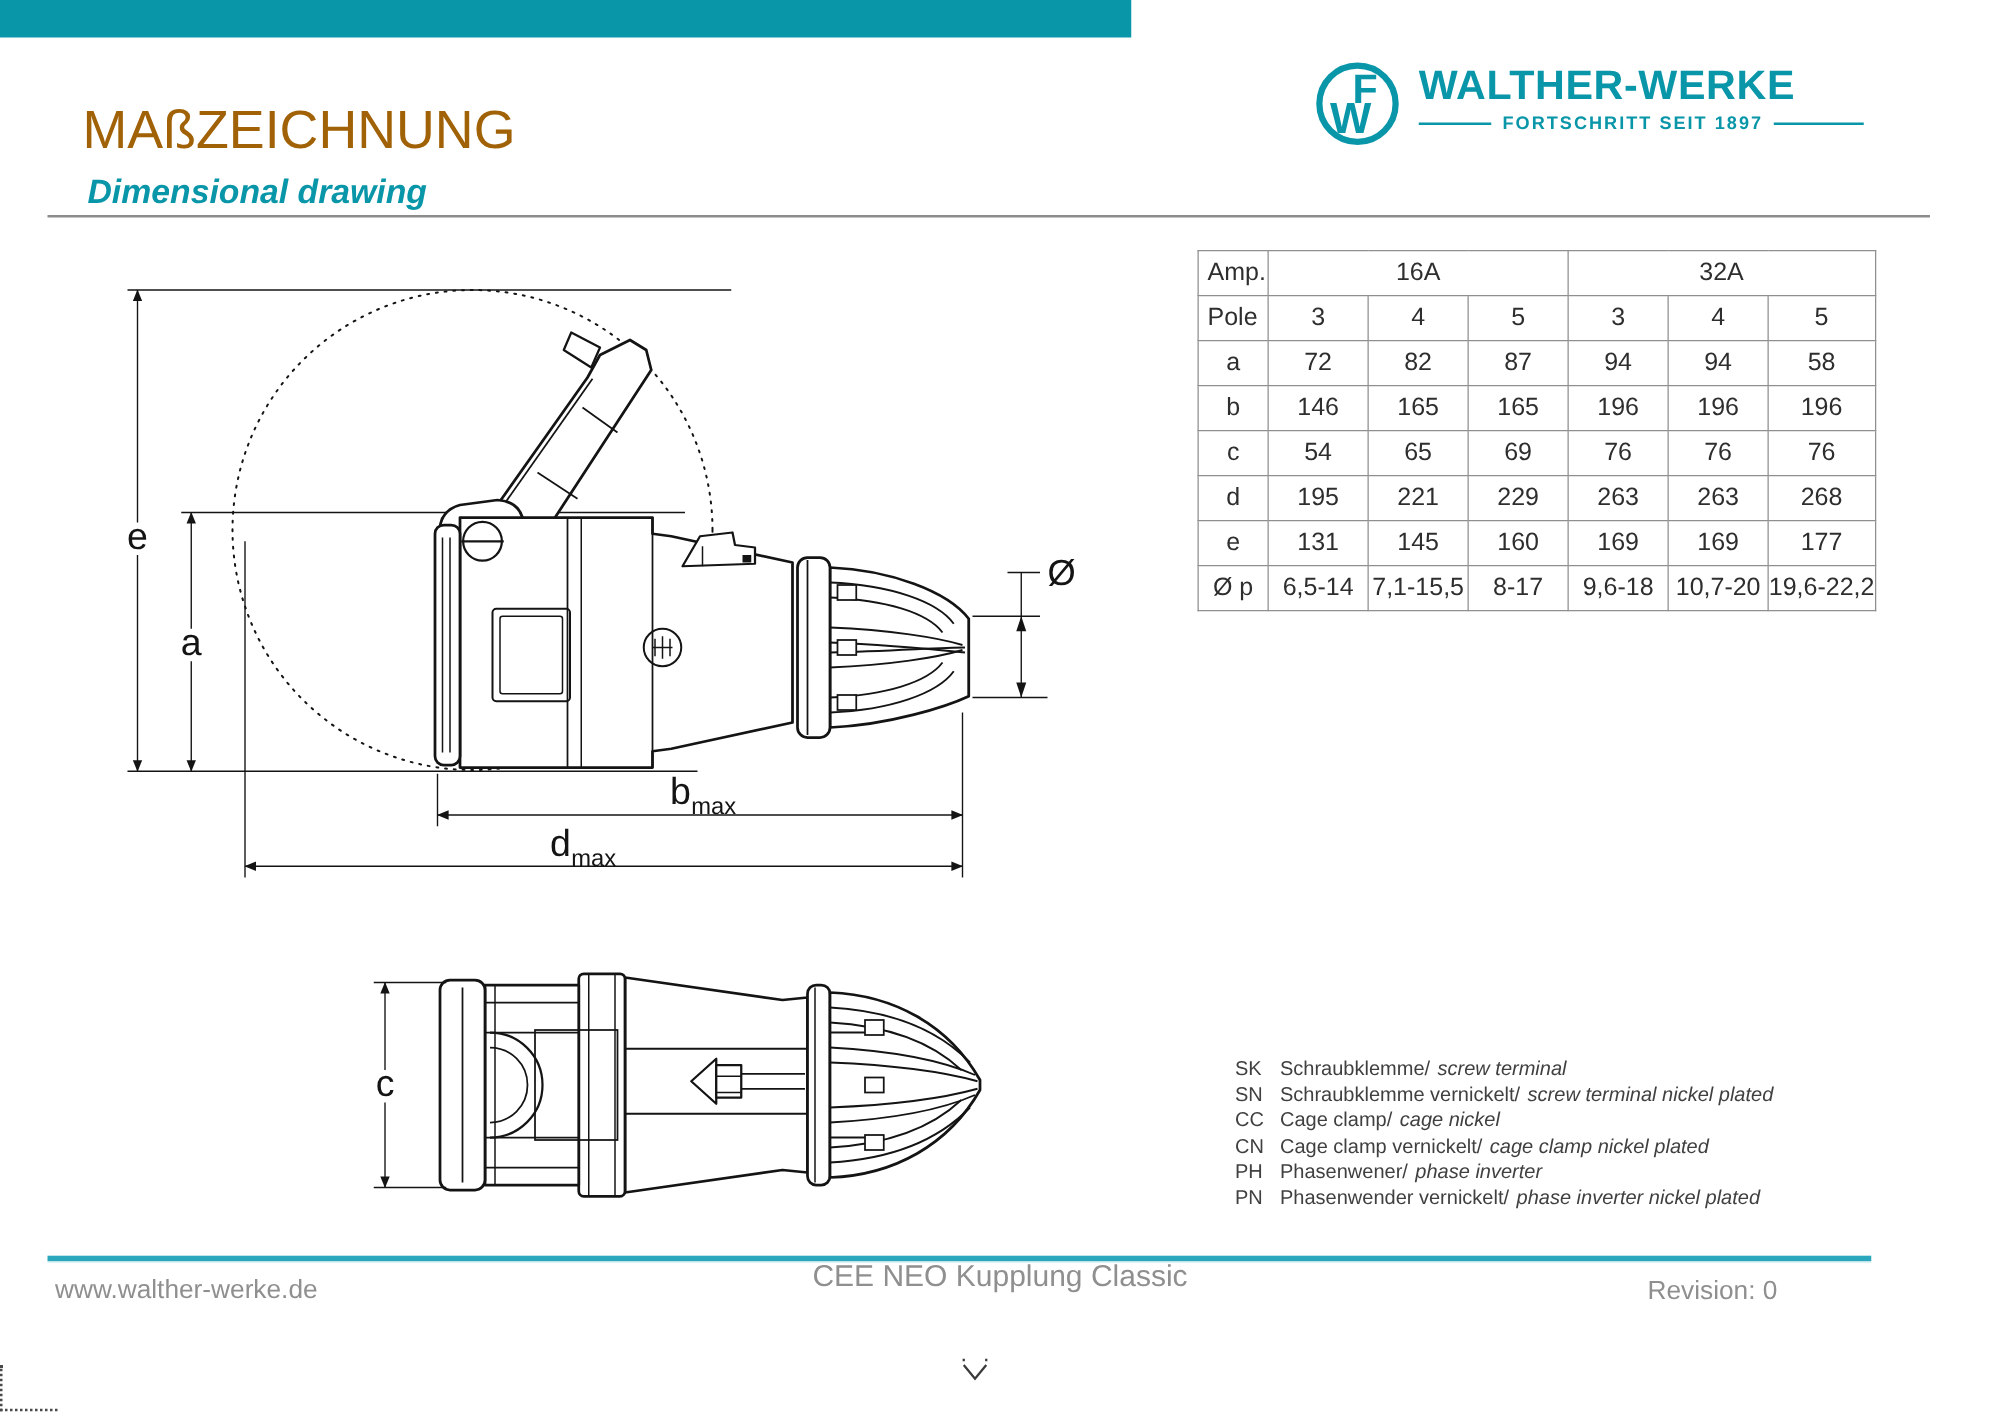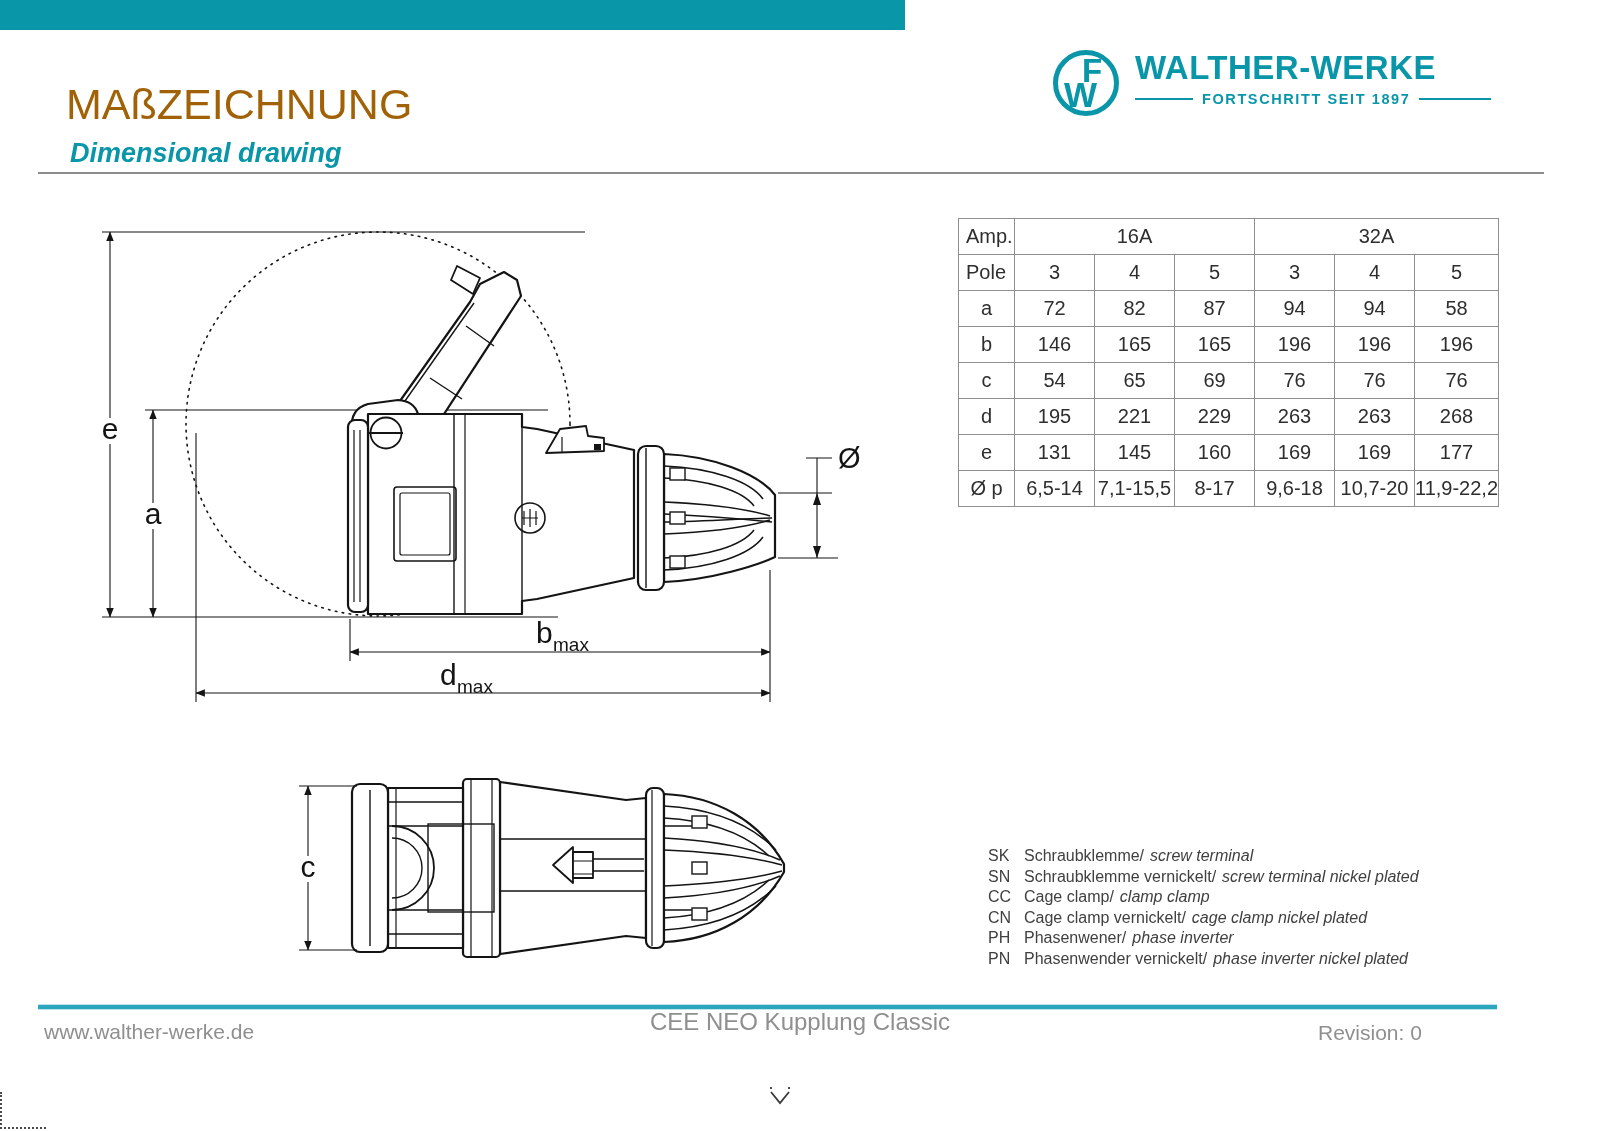--- a/index.html
+++ b/index.html
@@ -50,21 +50,21 @@
   .logo-tagline {
     margin-top:5px; display:flex; align-items:center;
     color:#0a96a9; font-weight:700; font-size:14.5px; letter-spacing:1.6px;
     white-space:nowrap;
   }
   .tl-line { height:2px; background:#0a96a9; display:inline-block; }
   .tl-line.left  { width:58px; margin-right:9px; }
   .tl-line.right { width:72px; margin-left:9px; }
 
   
-  .dim-table-wrap { left:958px; top:218px; }
+  .dim-table-wrap { left:958px; top:200px; }
   table.dims { border-collapse:collapse; table-layout:fixed; }
   table.dims td {
     border:1px solid #8f8f8f;
     height:36px; font-size:20px; text-align:center;
     color:#2e2e2e; background:#fff; overflow:hidden; white-space:nowrap;
   }
   table.dims td.hleft { text-align:left; padding-left:7px; }
 
   
   svg { font-family:"Liberation Sans", sans-serif; }
@@ -203,21 +203,21 @@
       <td>169</td>
       <td>177</td>
     </tr>
     <tr>
       <td>Ø p</td>
       <td>6,5-14</td>
       <td>7,1-15,5</td>
       <td>8-17</td>
       <td>9,6-18</td>
       <td>10,7-20</td>
-      <td>11,9-22,2</td>
+      <td>19,6-22,2</td>
     </tr>
   </tbody>
     </table>
 </div>
 
 <svg class="abs" style="left:90px;top:215px" width="780" height="500" viewBox="0 0 780 500">
   <defs>
     <marker id="ah" viewBox="0 0 10 10" refX="9.5" refY="5" markerWidth="8.5" markerHeight="8.5" orient="auto-start-reverse">
       <path d="M0,1 L10,5 L0,9 Z" fill="#141414"></path>
     </marker>
@@ -364,21 +364,21 @@
     <span class="en">screw terminal</span>
   </div>
   <div class="legend-row">
     <span class="code">SN</span>
     <span class="de">Schraubklemme vernickelt/</span>
     <span class="en">screw terminal nickel plated</span>
   </div>
   <div class="legend-row">
     <span class="code">CC</span>
     <span class="de">Cage clamp/</span>
-    <span class="en">clamp clamp</span>
+    <span class="en">cage nickel</span>
   </div>
   <div class="legend-row">
     <span class="code">CN</span>
     <span class="de">Cage clamp vernickelt/</span>
     <span class="en">cage clamp nickel plated</span>
   </div>
   <div class="legend-row">
     <span class="code">PH</span>
     <span class="de">Phasenwener/</span>
     <span class="en">phase inverter</span>

